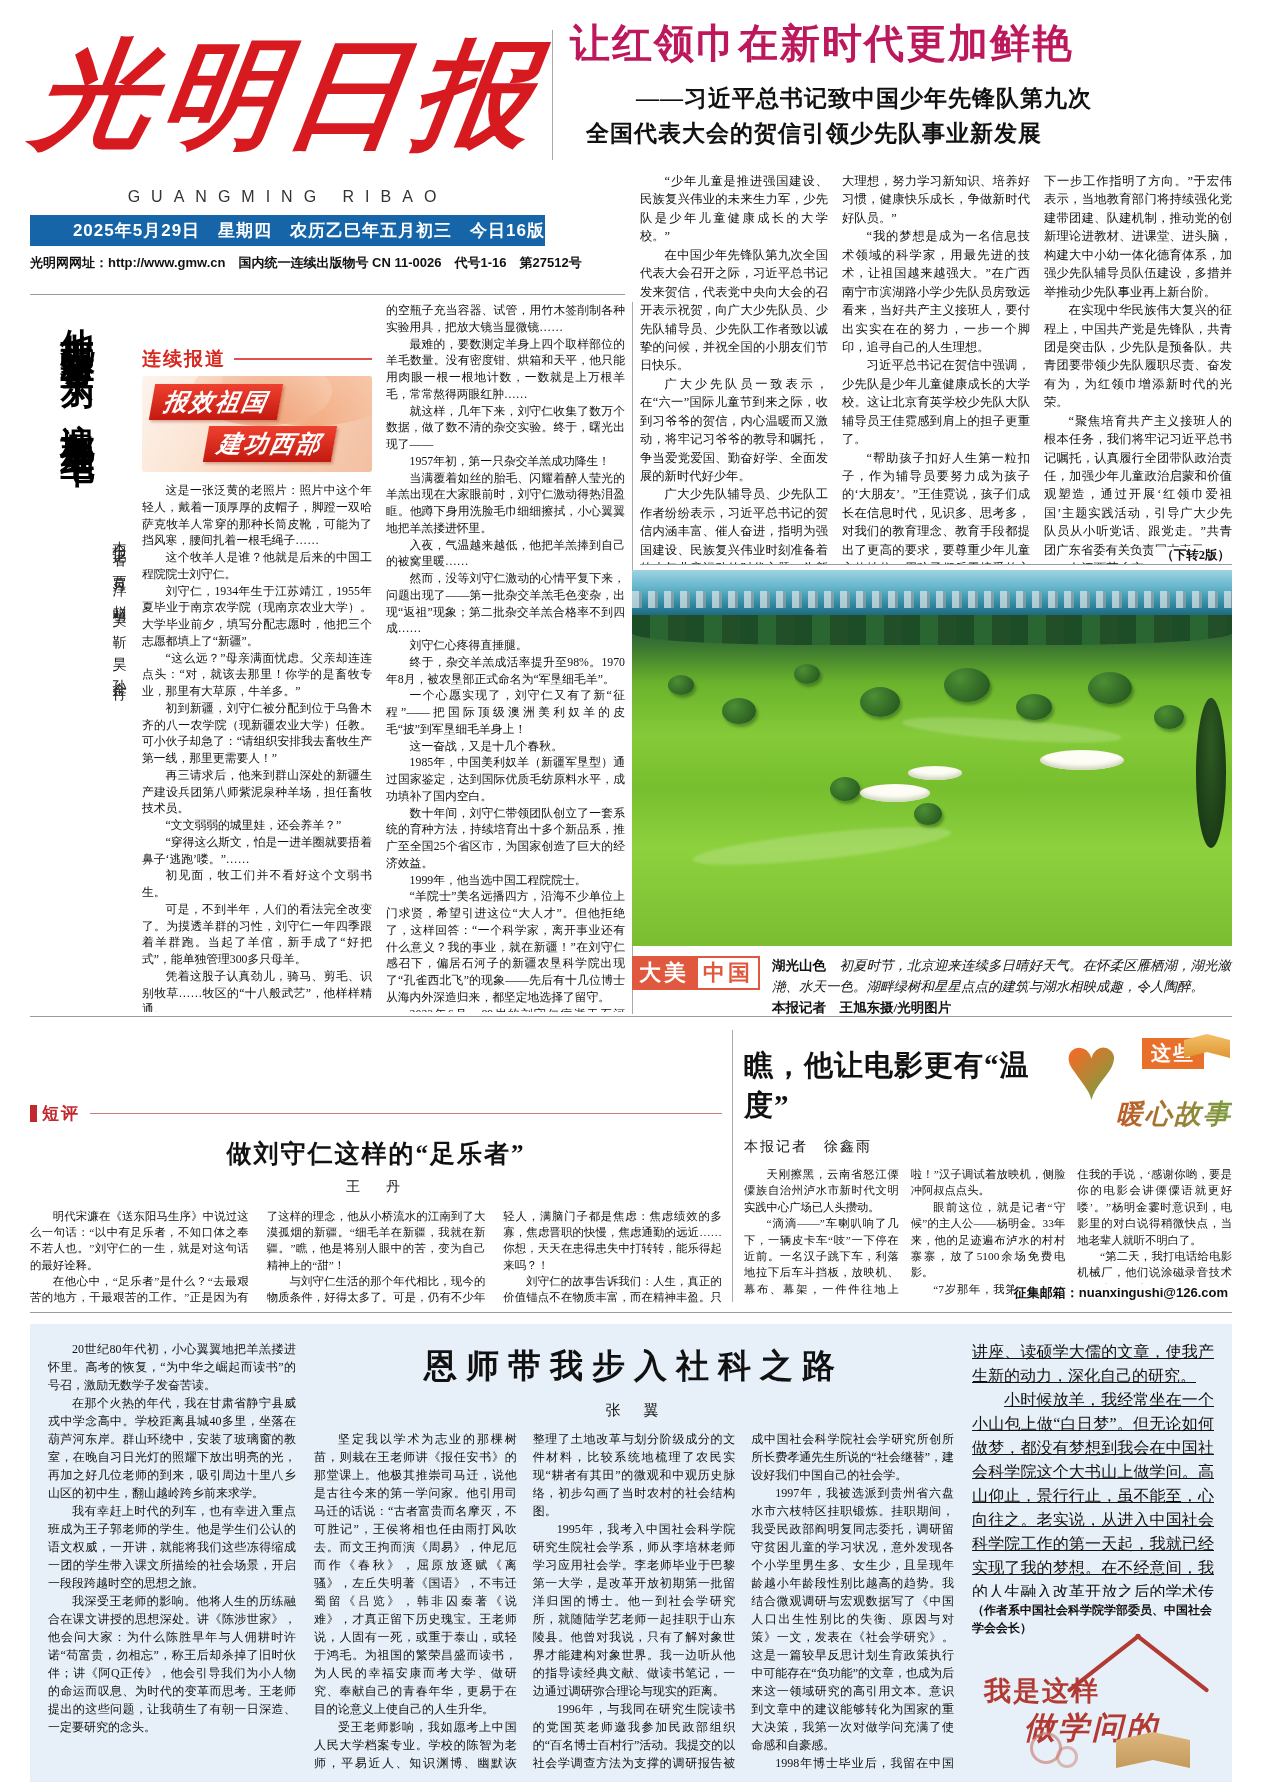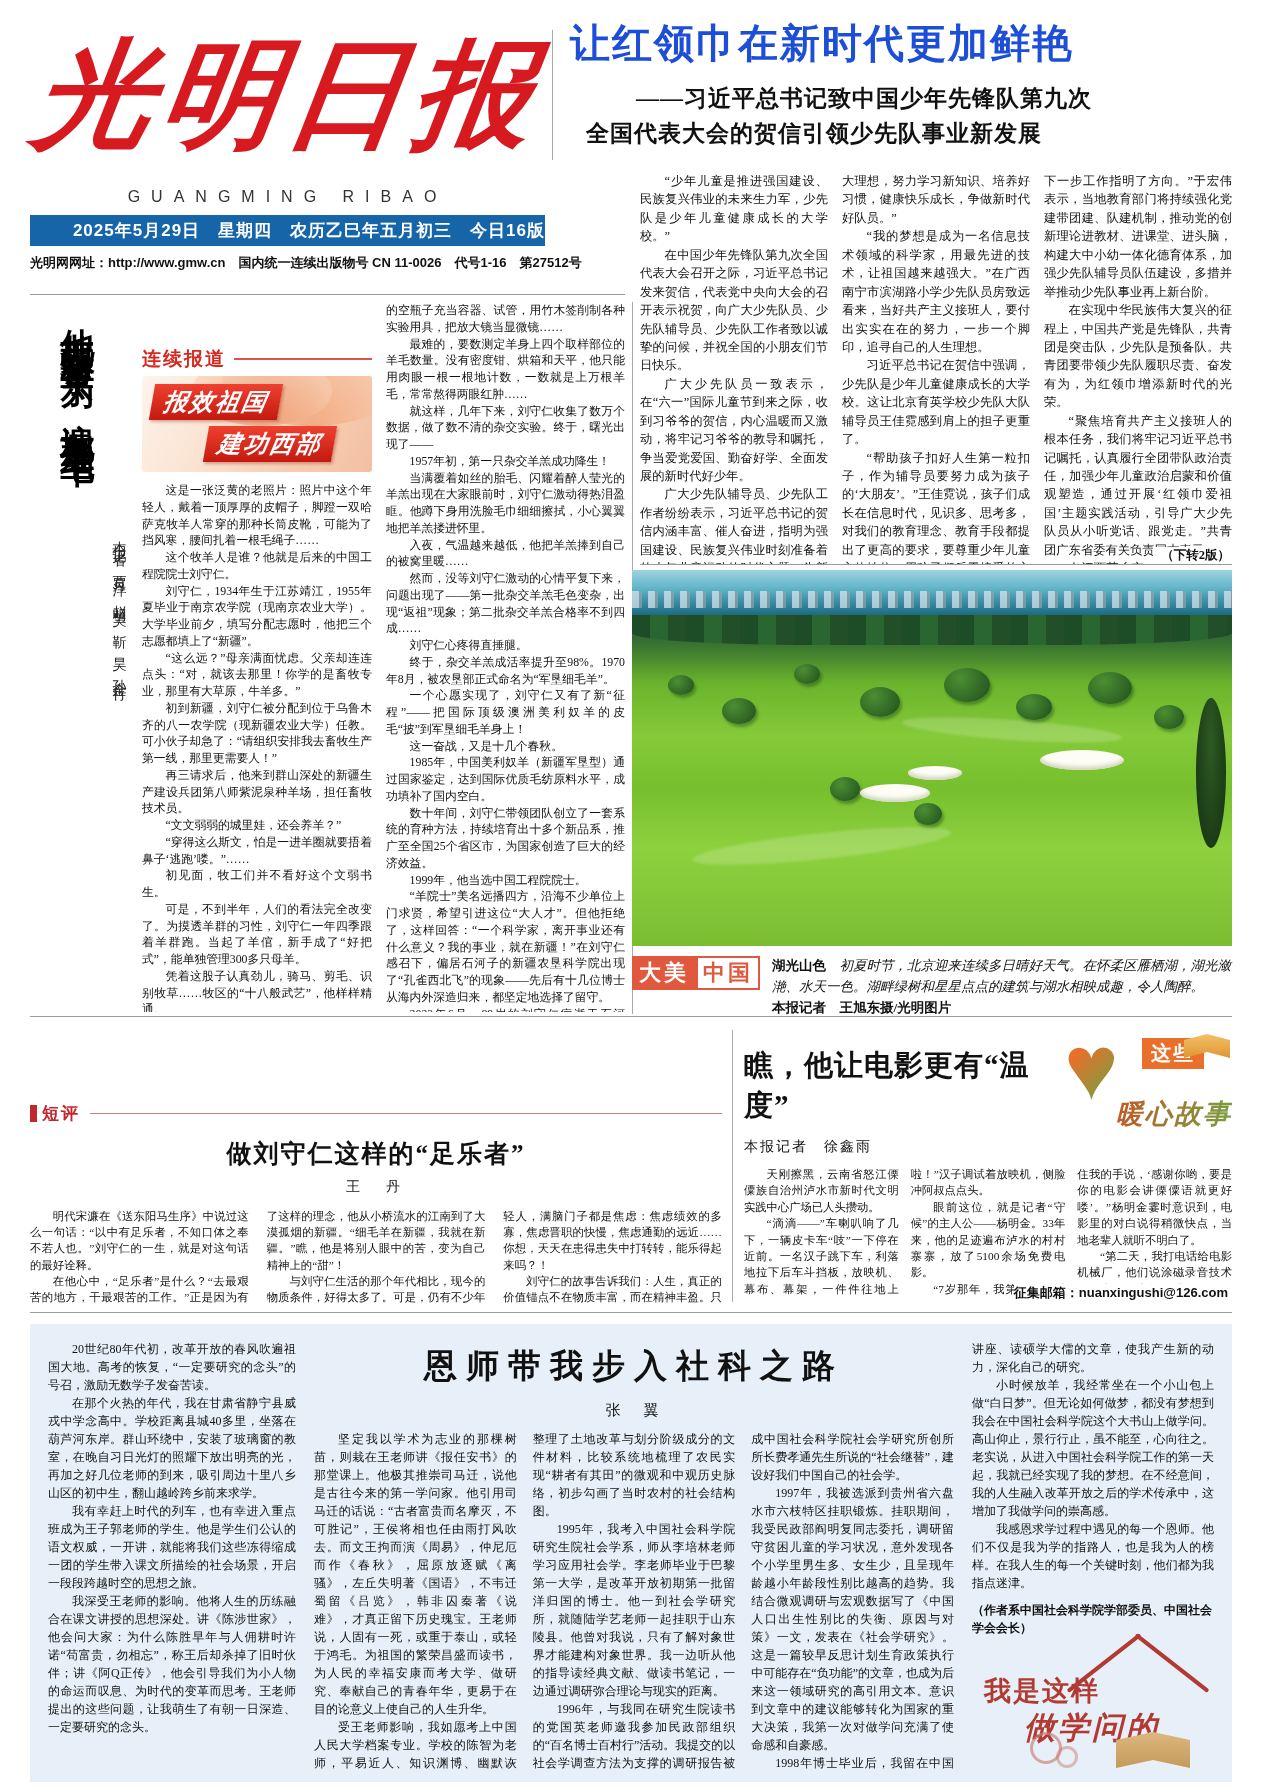--- a/index.html
+++ b/index.html
@@ -21,21 +21,21 @@
            font-family:"Liberation Sans","DejaVu Sans",sans-serif;
            font-size:17px;font-weight:bold;line-height:31px;letter-spacing:1px;}
   .pubinfo{margin-top:8px;font-weight:bold;font-size:13px;white-space:nowrap;
            font-family:"Liberation Sans","DejaVu Sans",sans-serif;}
   .rule{background:#9a9a9a;}
   .vrule{width:1px;background:#aaa;}
 
   
   #lead-head{left:570px;top:16px;width:565px;}
   #lead-head h1{margin:0;font-family:"Liberation Sans","DejaVu Sans",sans-serif;
-                font-size:40px;font-weight:900;letter-spacing:2px;white-space:nowrap;color:#1d4ed8;}
+                font-size:40px;font-weight:900;letter-spacing:2px;white-space:nowrap;color:#be185d;}
   .sub1{font-size:23px;font-weight:bold;margin-top:12px;padding-left:66px;letter-spacing:1px;}
   .sub2{font-size:23px;font-weight:bold;margin-top:4px;padding-left:16px;letter-spacing:1px;}
   #lead-body{left:640px;top:172px;width:592px;height:392px;display:flex;gap:14px;}
   .ncol{flex:1;overflow:hidden;font-size:12.3px;line-height:1.5;}
   #jump{position:absolute;right:2px;bottom:0;background:#fff;padding-left:8px;
         font-weight:bold;font-size:12.5px;}
 
   
   #left-story{left:30px;top:302px;width:595px;height:710px;display:flex;}
   .vtitle{writing-mode:vertical-rl;font-size:34px;font-weight:900;letter-spacing:5px;
@@ -126,21 +126,21 @@
 
   
   #essay{left:30px;top:1324px;width:1202px;height:458px;background:#e7f0f8;
          box-sizing:border-box;padding:16px 18px 12px;display:flex;gap:18px;}
   .e-col1{width:248px;overflow:hidden;font-size:12px;line-height:1.5;}
   .e-center{flex:1;display:flex;flex-direction:column;}
   .e-title{text-align:center;font-size:33px;font-weight:900;letter-spacing:9px;margin-top:4px;}
   .e-author{text-align:center;font-size:15px;margin:12px 0 10px;letter-spacing:4px;}
   .e-cbody{flex:1;column-count:3;column-gap:16px;overflow:hidden;font-size:12px;line-height:1.5;}
   .e-col5{width:242px;display:flex;flex-direction:column;}
-  .e-c5text{height:262px;overflow:hidden;font-size:12px;line-height:1.5;}
+  .e-c5text{height:262px;overflow:hidden;font-size:16px;line-height:1.5;text-decoration:underline;}
   .e-note{font-family:"Liberation Sans","DejaVu Sans",sans-serif;font-weight:bold;
           font-size:12px;margin-top:4px;line-height:1.5;}
   .e-logo{position:relative;height:128px;margin-top:8px;}
   .roofa,.roofb{position:absolute;background:#b23a33;height:4px;border-radius:2px;}
   .roofa{width:92px;right:64px;top:16px;transform:rotate(-38deg);}
   .roofb{width:92px;right:-4px;top:16px;transform:rotate(38deg);}
   .el1{position:absolute;left:12px;top:28px;color:#b23a33;font-family:"Liberation Sans","DejaVu Sans",sans-serif;
        font-weight:900;font-size:27px;letter-spacing:2px;}
   .el2{position:absolute;left:52px;top:62px;color:#b23a33;font-weight:900;font-style:italic;
        font-size:31px;letter-spacing:3px;}
@@ -331,21 +331,21 @@
           <p class="para">“第二天，我打电话给电影机械厂，他们说涂磁录音技术能把电影配音转化成傈僳语。我对着图纸研究了3个多月，调试了上百次，终于成功了！”</p>
         </div>
     </div>
     <div class="m-email">征集邮箱：nuanxingushi@126.com</div>
   </div>
 
   <div class="abs rule" style="left:30px;top:1312px;width:1202px;height:1px;"></div>
 
   <div class="abs" id="essay">
     <div class="e-col1 jtext">
-        <p class="para">20世纪80年代初，改革开放的春风吹遍祖国大地。高考的恢复，“一定要研究的念头”的号召，激励无数学子发奋苦读。</p>
+        <p class="para">20世纪80年代初，小心翼翼地把羊羔搂进怀里。高考的恢复，“为中华之崛起而读书”的号召，激励无数学子发奋苦读。</p>
         <p class="para">在那个火热的年代，我在甘肃省静宁县威戎中学念高中。学校距离县城40多里，坐落在葫芦河东岸。群山环绕中，安装了玻璃窗的教室，在晚自习日光灯的照耀下放出明亮的光，再加之好几位老师的到来，吸引周边十里八乡山区的初中生，翻山越岭跨乡前来求学。</p>
         <p class="para">我有幸赶上时代的列车，也有幸进入重点班成为王子郭老师的学生。他是学生们公认的语文权威，一开讲，就能将我们这些冻得缩成一团的学生带入课文所描绘的社会场景，开启一段段跨越时空的思想之旅。</p>
         <p class="para">我深受王老师的影响。他将人生的历练融合在课文讲授的思想深处。讲《陈涉世家》，他会问大家：为什么陈胜早年与人佣耕时许诺“苟富贵，勿相忘”，称王后却杀掉了旧时伙伴；讲《阿Q正传》，他会引导我们为小人物的命运而叹息、为时代的变革而思考。王老师提出的这些问题，让我萌生了有朝一日深造、一定要研究的念头。</p>
       </div>
     <div class="e-center">
       <div class="e-title">恩师带我步入社科之路</div>
       <div class="e-author">张　翼</div>
       <div class="e-cbody jtext">
           <p class="para">坚定我以学术为志业的那棵树苗，则栽在王老师讲《报任安书》的那堂课上。他极其推崇司马迁，说他是古往今来的第一学问家。他引用司马迁的话说：“古者富贵而名摩灭，不可胜记”，王侯将相也任由雨打风吹去。而文王拘而演《周易》，仲尼厄而作《春秋》，屈原放逐赋《离骚》，左丘失明著《国语》，不韦迁蜀留《吕览》，韩非囚秦著《说难》，才真正留下历史瑰宝。王老师说，人固有一死，或重于泰山，或轻于鸿毛。为祖国的繁荣昌盛而读书，为人民的幸福安康而考大学、做研究、奉献自己的青春年华，更易于在目的论意义上使自己的人生升华。</p>
           <p class="para">受王老师影响，我如愿考上中国人民大学档案专业。学校的陈智为老师，平易近人、知识渊博、幽默诙谐，善于联系具体实际讲解枯燥的理论。课间休息时，他总与同学们聊天，关心每位同学的成长。他说我能坐得住，做事有韧劲，将来有可能成为做学问的人。大学毕业时，陈老师专门为我们联系到浙江嘉兴市委办公室读档案卷宗。我在那里用2个月时间整理了土地改革与划分阶级成分的文件材料，比较系统地梳理了农民实现“耕者有其田”的微观和中观历史脉络，初步勾画了当时农村的社会结构图。</p>

